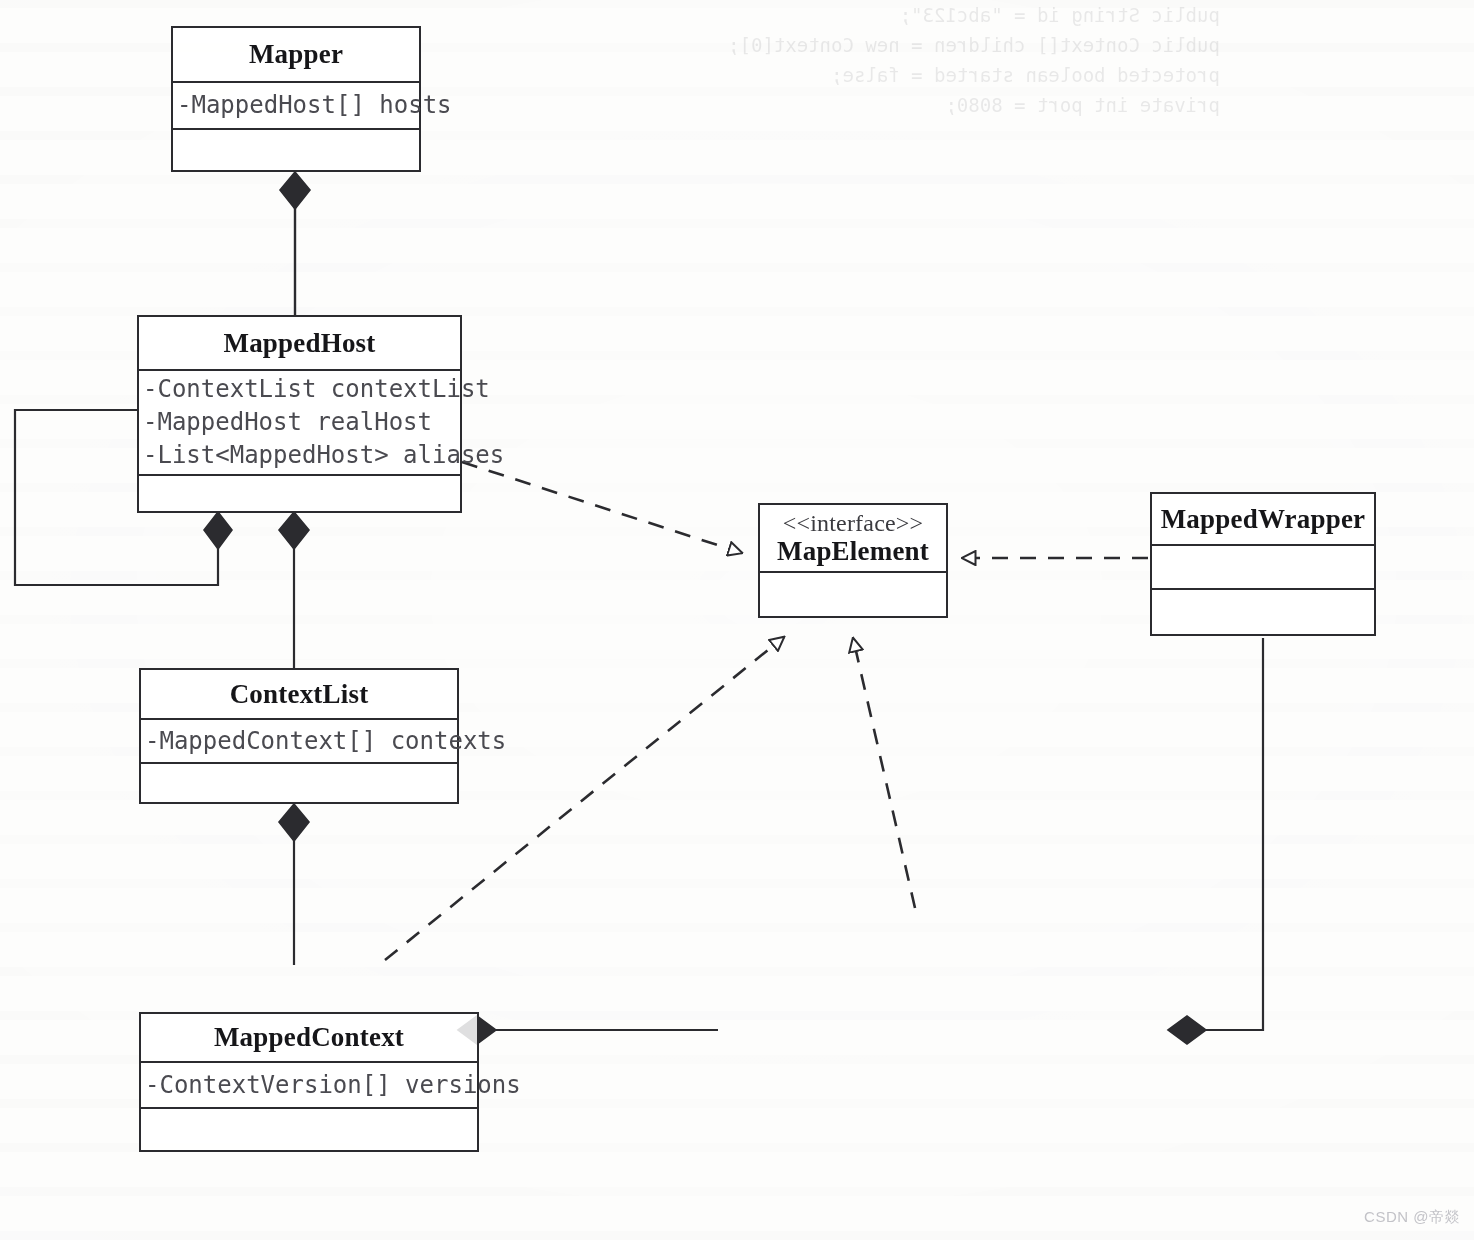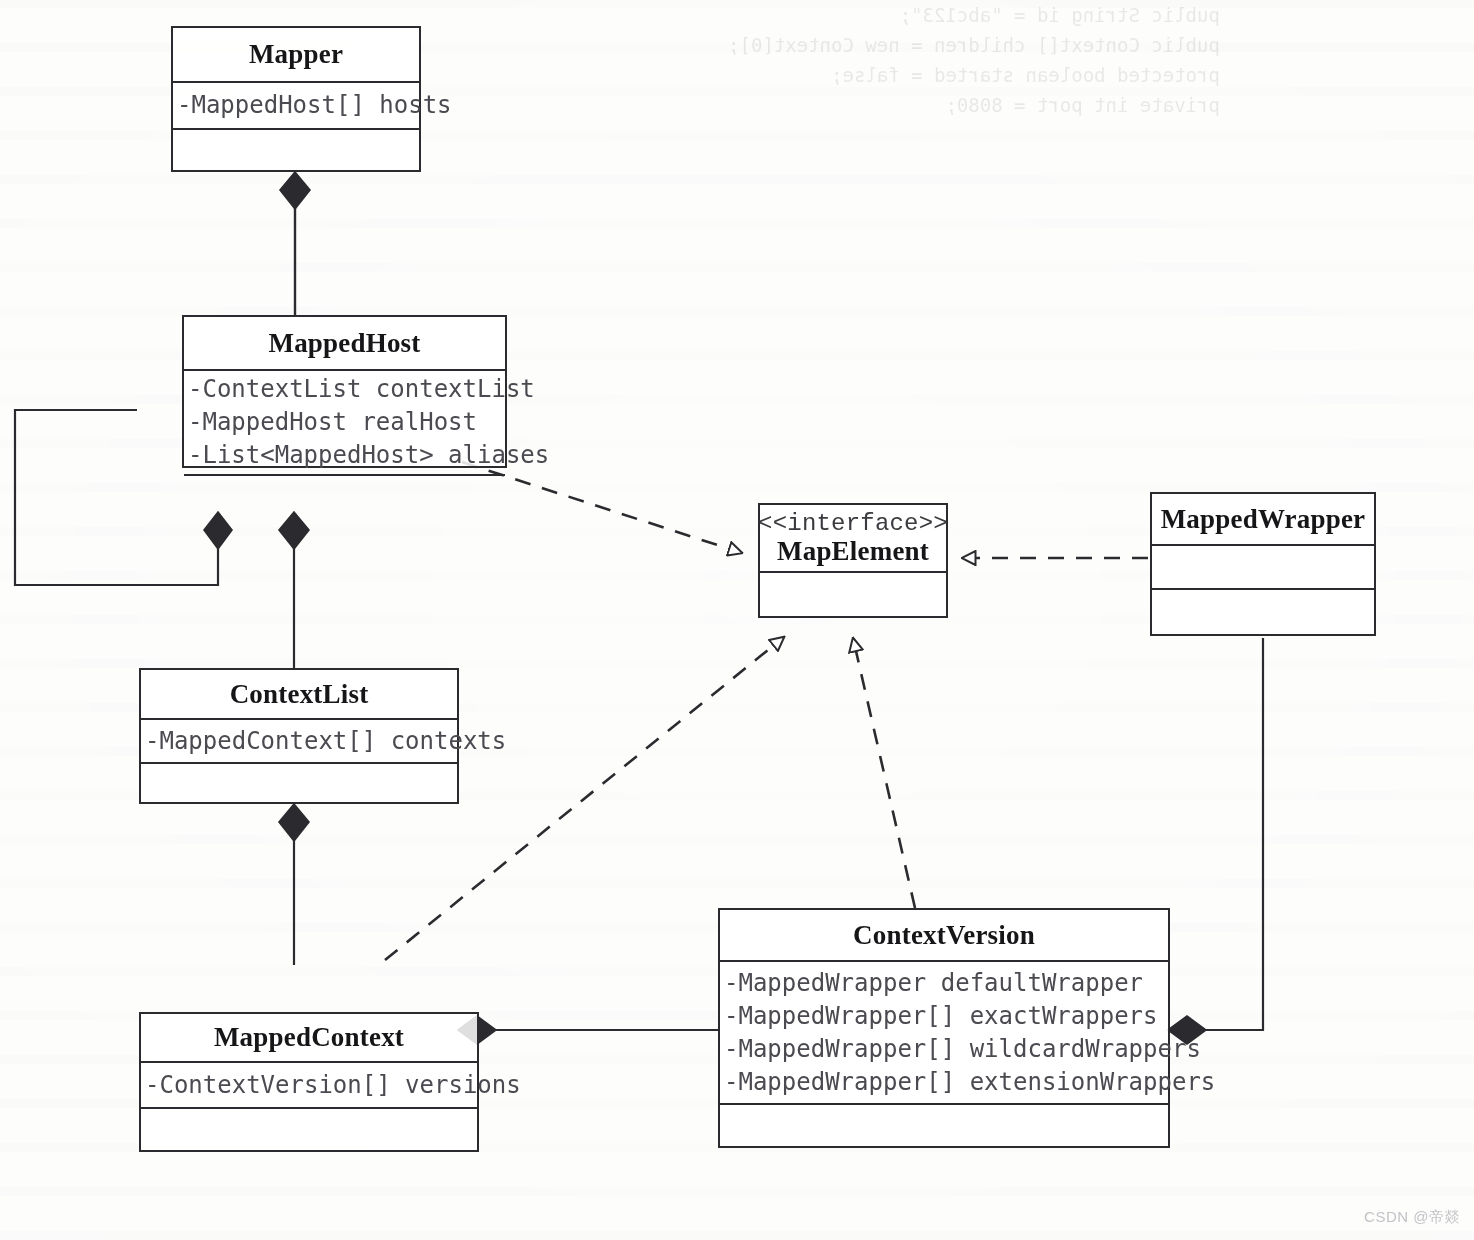--- a/index.html
+++ b/index.html
@@ -61,21 +61,21 @@
     color: #161619;
     letter-spacing: 0.2px;
     display: flex;
     flex-direction: column;
     align-items: center;
     justify-content: center;
     box-sizing: border-box;
     border-radius: 21px;
   }
   .uml-stereotype {
-    font-family: Liberation Mono, monospace;
+    font-family: Liberation Serif, serif;
     font-weight: normal;
     font-size: 24px;
     color: #3a3a3f;
     line-height: 1.05;
   }
   .uml-sep {
     border-top: 2px solid #2b2b2f;
   }
   .uml-attrs {
     padding: 2px 0 2px 4px;
@@ -184,21 +184,21 @@
   <div class="uml-class" style="left:171px; top:26px; width:250px; height:146px;">
     <div class="uml-title" style="height:53px;">
       <span>Mapper</span>
     </div>
     <div class="uml-attrs uml-sep" style="height:47px;">
       <div class="uml-attr">-MappedHost[] hosts</div>
     </div>
     <div class="uml-ops uml-sep" style="height:42px;"></div>
   </div>
 
-  <div class="uml-class" style="left:137px; top:315px; width:325px; height:153px;margin-left:45px;">
+  <div class="uml-class" style="left:137px; top:315px; width:325px; height:198px;">
     <div class="uml-title" style="height:52px;">
       <span>MappedHost</span>
     </div>
     <div class="uml-attrs uml-sep" style="height:105px;">
       <div class="uml-attr">-ContextList contextList</div>
       <div class="uml-attr">-MappedHost realHost</div>
       <div class="uml-attr">-List&lt;MappedHost&gt; aliases</div>
     </div>
     <div class="uml-ops uml-sep" style="height:39px;"></div>
   </div>
@@ -232,30 +232,18 @@
   <div class="uml-class" style="left:139px; top:1012px; width:340px; height:140px;">
     <div class="uml-title" style="height:47px;">
       <span>MappedContext</span>
     </div>
     <div class="uml-attrs uml-sep" style="height:46px;">
       <div class="uml-attr">-ContextVersion[] versions</div>
     </div>
     <div class="uml-ops uml-sep" style="height:45px;"></div>
   </div>
 
-  <div class="uml-class" style="left:718px; top:908px; width:452px; height:240px;">
-    <div class="uml-title" style="height:50px;">
-      <span>ContextVersion</span>
-    </div>
-    <div class="uml-attrs uml-sep" style="height:143px;">
-      <div class="uml-attr">-MappedWrapper defaultWrapper</div>
-      <div class="uml-attr">-MappedWrapper[] exactWrappers</div>
-      <div class="uml-attr">-MappedWrapper[] wildcardWrappers</div>
-      <div class="uml-attr">-MappedWrapper[] extensionWrappers</div>
-    </div>
-    <div class="uml-ops uml-sep" style="height:43px;"></div>
-  </div>
 
   <div id="caption">图3-6　Mapper静态类图</div>
 
   <div id="watermark">CSDN @帝燚</div>
 
 </div>
 
 </body></html>

